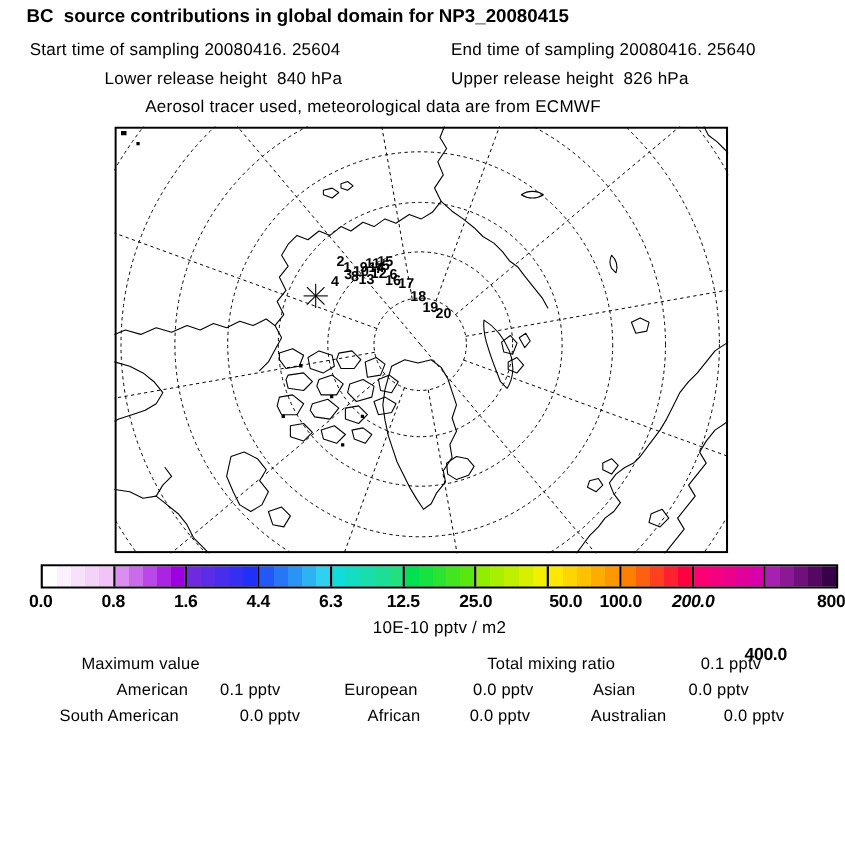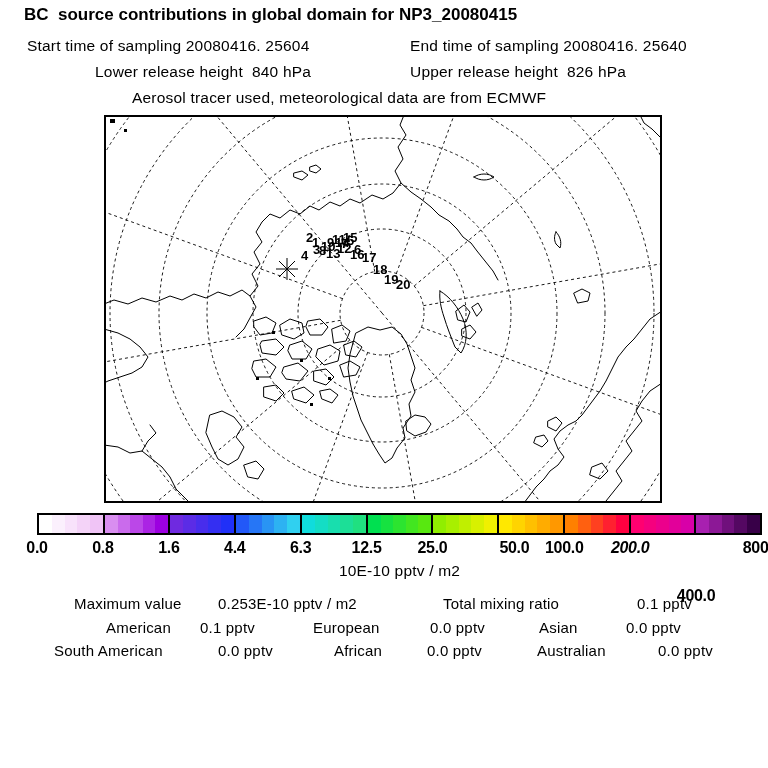--- a/index.html
+++ b/index.html
@@ -193,21 +193,20 @@
     <span class="cb-tick" style="left: 63.6364%; margin-left: 16px;">50.0</span>
     <span class="cb-tick" style="left: 72.7273%;">100.0</span>
     <span class="cb-tick" style="left: 81.8182%; font-style: italic;">200.0</span>
     <span class="cb-tick" style="left: 90.9091%; margin-top: 48px;">400.0</span>
     <span class="cb-tick" style="left: 100%;">800.0</span>
   </div>
 <div id="cb-unit" class="abs">10E-10 pptv / m2</div>
 
 <div class="stats-line" style="top:595px">
   <span style="left:74px">Maximum value</span>
-  <span style="left:218px">0.253E-10 pptv / m2</span>
   <span style="left:443px">Total mixing ratio</span>
   <span style="left:637px">0.1 pptv</span>
 </div>
 <div class="stats-line" style="top:619px">
   <span style="left:106px">American</span>
   <span style="left:200px">0.1 pptv</span>
   <span style="left:313px">European</span>
   <span style="left:430px">0.0 pptv</span>
   <span style="left:539px">Asian</span>
   <span style="left:626px">0.0 pptv</span>

